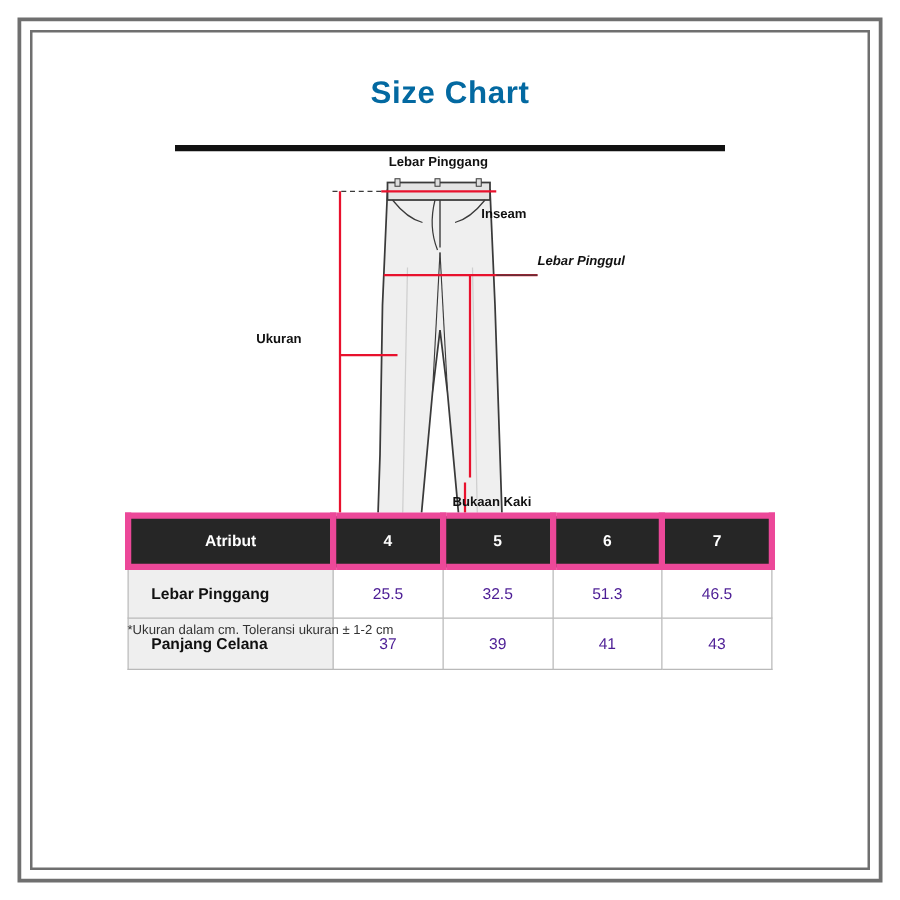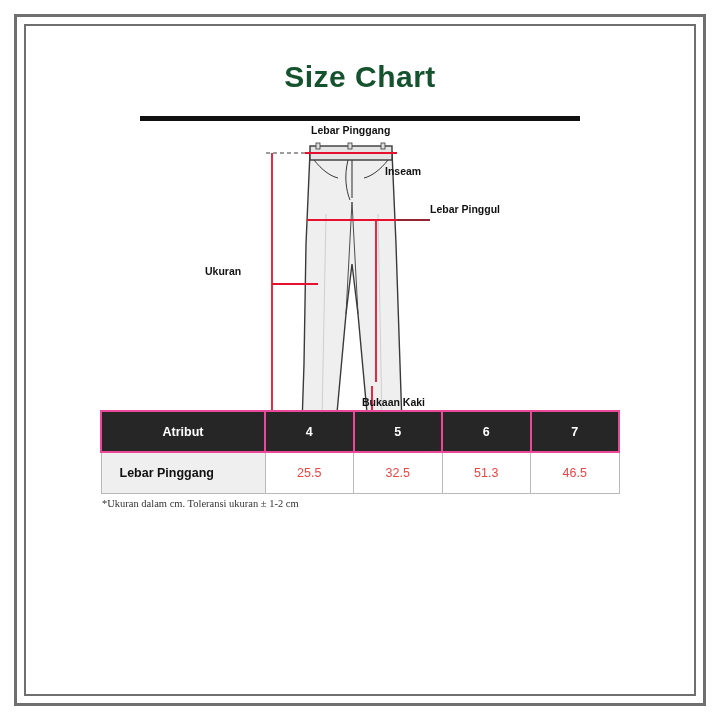--- a/index.html
+++ b/index.html
@@ -27,24 +27,24 @@
     border: 2px solid #6f6f6f;
   }
   .content {
     position: absolute;
     left: 40px; top: 40px; right: 40px; bottom: 40px;
   }
   .title {
     position: absolute;
     left: 0; right: 0; top: 20px;
     text-align: center;
-    font-size: 30px;
+    font-size: 25px;
     font-weight: bold;
     letter-spacing: 0.5px;
-    color: #14532d;
+    color: #0369a1;
   }
   .title-rule {
     position: absolute;
     left: 100px; width: 440px;
     top: 76px;
     height: 5px;
     background: #111111;
   }
 
   
@@ -57,67 +57,66 @@
 
   .lbl {
     position: absolute;
     font-size: 10.5px;
     font-weight: bold;
     color: #111111;
     white-space: nowrap;
   }
   .lbl-waist  { left: 211px; top: 0px; }
   .lbl-inseam { left: 285px; top: 41px; }
-  .lbl-hip    { left: 330px; top: 79px; }
+  .lbl-hip    { left: 330px; top: 79px; font-style: italic; }
   .lbl-panjang{ left: 105px; top: 141px; }
   .lbl-leg    { left: 262px; top: 272px; text-align: center; }
 
   
   .table-wrap {
     position: absolute;
     left: 60px; top: 370px;
     width: 520px;
   }
   table {
     border-collapse: collapse;
     width: 520px;
     table-layout: fixed;
   }
   th, td {
     border: 1px solid #b9b9b9;
     height: 41px;
     font-size: 12.5px;
     text-align: center;
     vertical-align: middle;
-    color: #ef4444;
+    color: #4c1d95;
   }
   thead th {
     background: #262626;
     color: #ffffff;
     font-weight: bold;
     font-size: 12.5px;
-    border: 2px solid #ec4899;
+    border: 5px solid #ec4899;
   }
   thead th.attr-head {
     width: 164px;
   }
   tbody td.attr-cell {
     background: #efefef;
     font-weight: bold;
     text-align: left;
     padding-left: 18px;
     color: #111111;
     font-size: 12.5px;
   }
   .note {
     position: absolute;
     left: 62px; top: 458px;
     font-size: 10.5px;
     color: #333333;
-    font-family: Liberation Serif, serif;
   }
 </style>
 </head>
 <body>
 
 <div id="page">
 
   <div class="frame-outer"></div>
   <div class="frame-inner"></div>
 
@@ -196,20 +195,27 @@
           </tr>
         </thead>
         <tbody>
           <tr>
             <td class="attr-cell">Lebar Pinggang</td>
             <td>25.5</td>
             <td>32.5</td>
             <td>51.3</td>
             <td>46.5</td>
           </tr>
+          <tr>
+            <td class="attr-cell">Panjang Celana</td>
+            <td>37</td>
+            <td>39</td>
+            <td>41</td>
+            <td>43</td>
+          </tr>
         </tbody>
       </table>
     </div>
 
     <div class="note">*Ukuran dalam cm. Toleransi ukuran ± 1-2 cm</div>
 
   </div>
 </div>
 
 </body></html>

